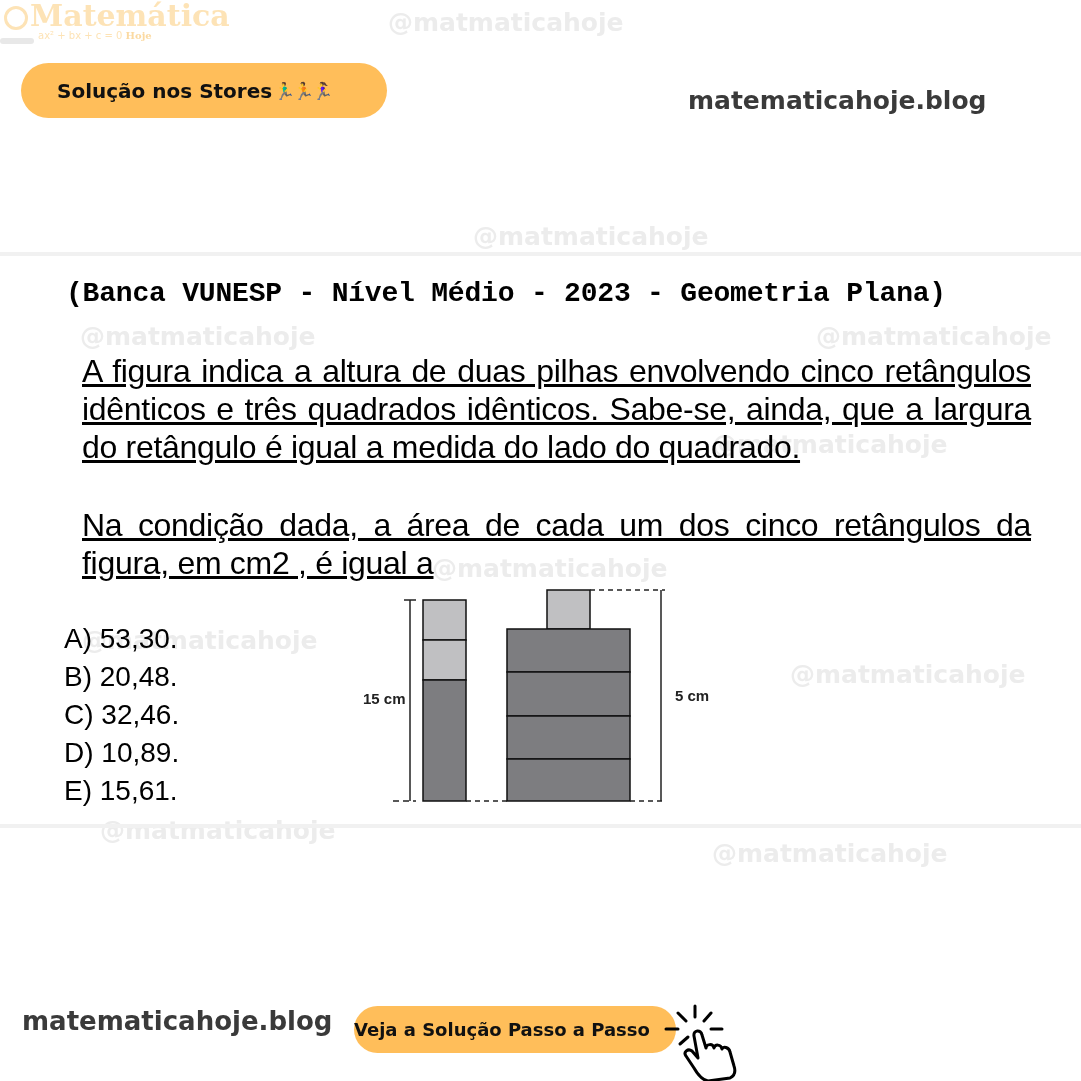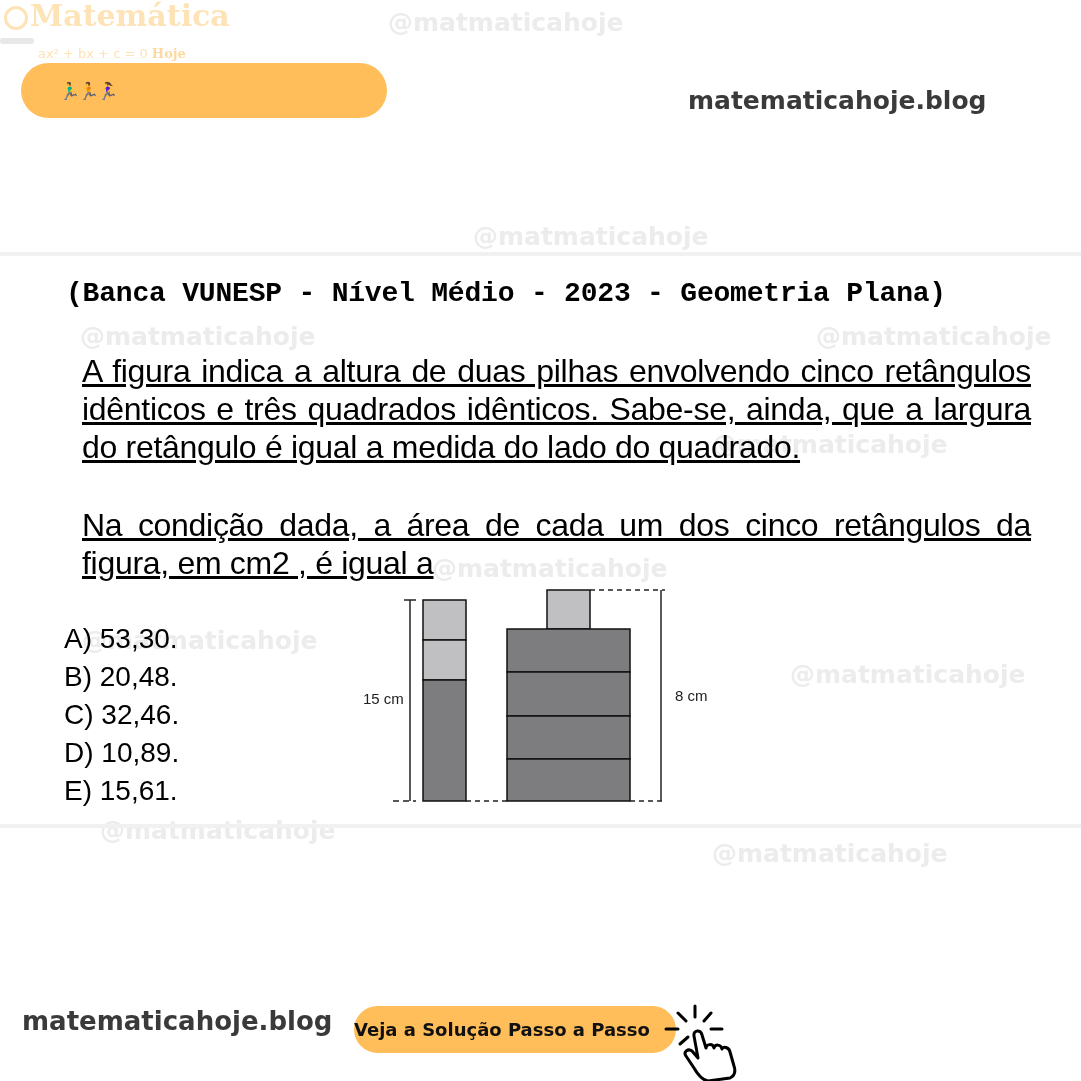--- a/index.html
+++ b/index.html
@@ -12,21 +12,21 @@
       position: absolute; font-family: "DejaVu Sans", sans-serif; font-weight: bold;
       color: #ececec; font-size: 25px; white-space: nowrap; letter-spacing: 0px;
     }
     .logo { left: 0; top: 0; width: 230px; height: 52px; padding-left: 42px; }
     .logo-title {
       position: absolute; left: 30px; top: -2px; font-family: "DejaVu Serif", serif;
       font-weight: bold; font-size: 30px; color: #fde3b6; white-space: nowrap;
     }
     .logo-formula {
       position: absolute; left: 38px; top: 30px; font-family: "DejaVu Sans", sans-serif;
-      font-size: 13px; color: #fde3b6; white-space: nowrap; margin-top: 16px;
+      font-size: 10px; color: #fde3b6; white-space: nowrap;
     }
     .logo-formula b { font-family: "DejaVu Serif", serif; color: #fbd9a0; }
     .logo-pin {
       position: absolute; left: 4px; top: 6px; width: 24px; height: 24px; border-radius: 50%;
       border: 3px solid #fde3b6; box-sizing: border-box;
     }
     .logo-pin-tail {
       position: absolute; left: 0px; top: 38px; width: 34px; height: 6px;
       background: #e8e8e8; border-radius: 3px;
     }
@@ -46,21 +46,21 @@
       position: absolute; left: 66px; top: 278px; font-size: 28px; font-weight: bold;
       white-space: nowrap; letter-spacing: -0.2px; font-family: Liberation Mono, monospace;
     }
     .para {
       position: absolute; left: 82px; width: 949px; font-size: 32px; line-height: 38px;
       text-align: justify; letter-spacing: -0.3px; text-decoration: underline;
     }
     .para.p1 { top: 352px; }
     .para.p2 { top: 506px; }
     .options { position: absolute; left: 64px; top: 620px; font-size: 28px; line-height: 38px; }
-    .figure { position: absolute; left: 355px; top: 588px; width: 380px; height: 220px; }
+    .figure { position: absolute; left: 355px; top: 588px; width: 380px; height: 220px; font-weight: bold; }
     .dim-label { position: absolute; font-size: 15px; color: #222; white-space: nowrap; }
     .blog-bottom {
       position: absolute; left: 22px; top: 1006px; font-family: "DejaVu Sans", sans-serif;
       font-weight: bold; font-size: 26px; color: #3a3a3a; white-space: nowrap;
     }
     .solution-btn { left: 354px; top: 1006px; width: 322px; height: 47px; justify-content: flex-start; font-size: 18px; }
     .hand { position: absolute; left: 664px; top: 1000px; width: 92px; height: 81px; }
   </style>
 </head>
 <body>
@@ -80,20 +80,21 @@
   <div class="logo-pin"></div>
   <div class="logo-pin-tail"></div>
   <div class="logo-title">Matemática</div>
   <div class="logo-formula">
     <span>ax² + bx + c = 0</span>
     <b>Hoje</b>
   </div>
 </div>
 
 <div class="pill stores-btn">
+  <span>Solução nos Stores</span>
   <span class="runners">🏃‍♂️🏃🏃‍♀️</span>
 </div>
 
 <div class="blog-top">matematicahoje.blog</div>
 
 <div class="divider" style="top:252px;"></div>
 
 <div class="q-title">(Banca VUNESP - Nível Médio - 2023 - Geometria Plana)</div>
 <div class="para p1">A figura indica a altura de duas pilhas envolvendo cinco retângulos idênticos e três quadrados idênticos. Sabe-se, ainda, que a largura do retângulo é igual a medida do lado do quadrado.</div>
 <div class="para p2">Na condição dada, a área de cada um dos cinco retângulos da figura, em cm2 , é igual a</div>
@@ -122,21 +123,21 @@
     <rect x="152" y="41" width="123" height="43" fill="#7d7d80" stroke="#111" stroke-width="1.5"></rect>
     <rect x="152" y="84" width="123" height="44" fill="#7d7d80" stroke="#111" stroke-width="1.5"></rect>
     <rect x="152" y="128" width="123" height="43" fill="#7d7d80" stroke="#111" stroke-width="1.5"></rect>
     <rect x="152" y="171" width="123" height="42" fill="#7d7d80" stroke="#111" stroke-width="1.5"></rect>
     <line x1="235" y1="2" x2="310" y2="2" stroke="#222" stroke-width="1.5" stroke-dasharray="5,4"></line>
     <line x1="275" y1="213" x2="310" y2="213" stroke="#222" stroke-width="1.5" stroke-dasharray="5,4"></line>
 
     <line x1="306" y1="2" x2="306" y2="213" stroke="#222" stroke-width="1.5"></line>
   </svg>
   <div class="dim-label" style="left:8px;top:102px;">15 cm</div>
-  <div class="dim-label" style="left:320px;top:99px;">8 cm</div>
+  <div class="dim-label" style="left:320px;top:99px;">5 cm</div>
 </div>
 
 <div class="divider" style="top:824px;"></div>
 
 <div class="blog-bottom">matematicahoje.blog</div>
 <div class="pill solution-btn">
   <span>Veja a Solução Passo a Passo</span>
 </div>
 <svg class="hand" viewBox="0 0 92 81">
   <g stroke="#000" stroke-width="3" fill="none" stroke-linecap="round" stroke-linejoin="round">

